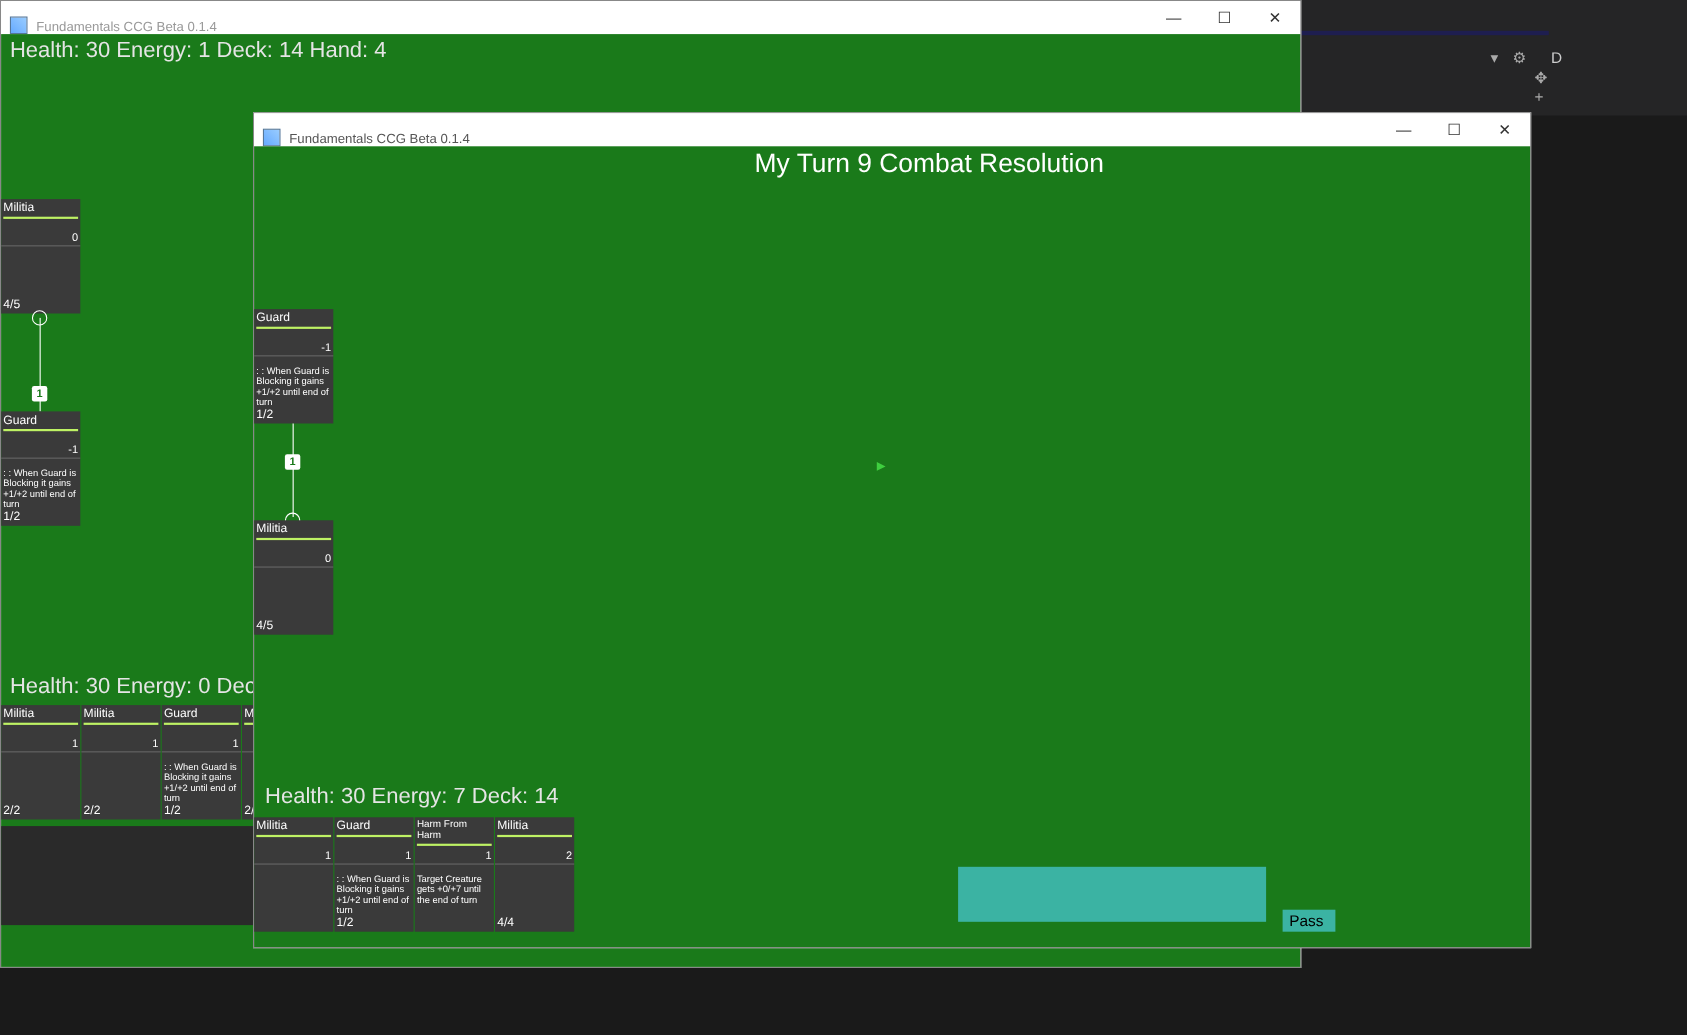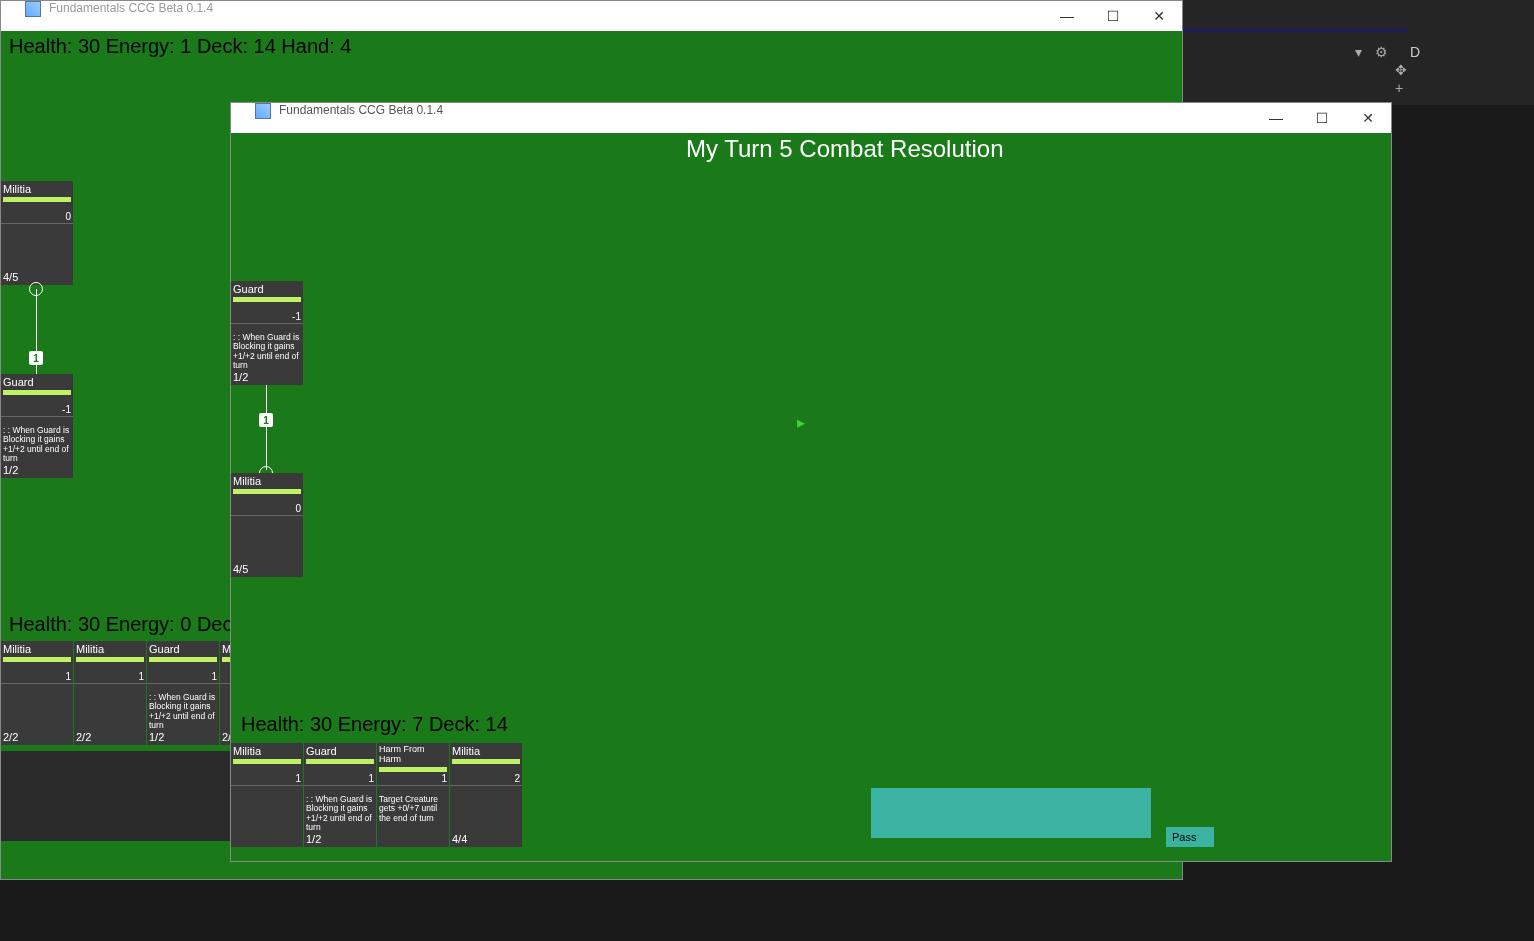--- a/index.html
+++ b/index.html
@@ -1,49 +1,49 @@
 <!DOCTYPE html>
 <html><head>
 <meta charset="utf-8">
 <style>
   * { box-sizing: border-box; margin: 0; padding: 0; font-family: "Segoe UI", Arial, sans-serif; }
   body { background: #1a1a1a; width: 1534px; height: 941px; position: relative; overflow: hidden; }
 
   
   .window { position: absolute; background: #fff; border: 1px solid #888; }
-  .title-bar { height: 30px; background: #fff; display: flex; align-items: flex-start; padding-left: 8px; font-size: 12px; color: #555; margin-left: 16px; }
+  .title-bar { height: 30px; background: #fff; display: flex; align-items: flex-end; padding-left: 8px; font-size: 12px; color: #555; }
   .title-bar .app-icon { width: 16px; height: 16px; margin-right: 8px; background: linear-gradient(45deg,#6af,#9cf); border:1px solid #579; }
   .title-bar .spacer { flex: 1; }
   .win-btns { display: flex; }
   .win-btn { width: 46px; height: 30px; display:flex; align-items:center; justify-content:center; color:#333; font-size:14px; }
 
   
   .game-surface { position: absolute; top: 30px; left: 0; right: 0; bottom: 0; background: #1a7a1a; color:#fff; overflow:hidden; }
 
   
-  .status-line { position:absolute; font-size:20px; font-weight:500; color:#000000; white-space:nowrap; }
+  .status-line { position:absolute; font-size:20px; font-weight:500; color:#e5e5e5; white-space:nowrap; }
   .phase-line  { position:absolute; font-size:24px; font-weight:500; color:#fff; }
 
   
   .card { position:absolute; width:72px; height:104px; background:#3a3a3a; color:#fff; font-size:9px; line-height:1.1; }
-  .card-name { position:absolute; top:2px; left:2px; right:2px; font-size:11px; font-weight:500; border-bottom:5px solid #bef264; padding-bottom:2px; }
+  .card-name { position:absolute; top:2px; left:2px; right:2px; font-size:11px; font-weight:500; border-bottom:2px solid #bef264; padding-bottom:2px; }
   .card-name.sm { font-size:9px; }
   .card-cost { position:absolute; top:30px; right:2px; font-size:10px; }
   .card-text { position:absolute; top:52px; left:2px; right:2px; font-size:8.5px; line-height:1.1; }
   .card-stats { position:absolute; bottom:2px; left:2px; font-size:11px;text-align:center; }
   .card-hr { position:absolute; top:42px; left:0; right:0; height:1px; background:#666; }
 
   
   .connector { position:absolute; width:1px; background:#fff; }
   .conn-circle { position:absolute; width:14px; height:14px; border:1px solid #fff; border-radius:50%; background:transparent; }
   .conn-badge { position:absolute; background:#fff; color:#1a7a1a; font-size:10px; font-weight:600; width:14px; height:14px; display:flex; align-items:center; justify-content:center; border-radius:2px; }
 
   
   .teal-box { position:absolute; background:#3bb3a3; }
-  .pass-btn { position:absolute; background:#3bb3a3; color:#000; font-size:11px; padding:2px 6px; display:flex; align-items:center; }
+  .pass-btn { position:absolute; background:#3bb3a3; color:#000; font-size:14px; padding:2px 6px; display:flex; align-items:center; }
 
   
   .editor-bg { position:absolute; background:#252526; }
   .editor-icon { position:absolute; color:#aaa; font-size:14px; }
 
   
   .cursor-arrow { position:absolute; color:#3fcf3f; font-size:16px; }
 </style>
 </head>
 <body>
@@ -138,21 +138,21 @@
         </div>
       <div class="win-btn">
           <span>☐</span>
         </div>
       <div class="win-btn">
           <span>✕</span>
         </div>
     </div>
   </div>
   <div class="game-surface">
-    <div class="phase-line" style="left:455px; top:2px;">My Turn 5 Combat Resolution</div>
+    <div class="phase-line" style="left:455px; top:2px;">My Turn 9 Combat Resolution</div>
 
     <div class="card" style="left:0; top:148px;">
       <div class="card-name">Guard</div>
       <div class="card-hr"></div>
       <div class="card-cost">-1</div>
       <div class="card-text">: : When Guard is Blocking it gains +1/+2 until end of turn</div>
       <div class="card-stats">1/2</div>
     </div>
 
     <div class="connector" style="left:35px; top:252px; height:85px;"></div>

